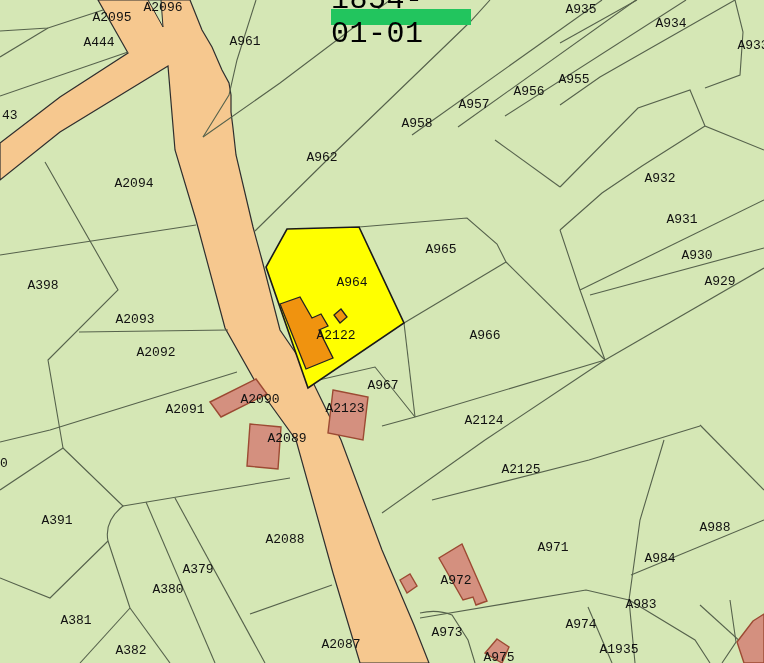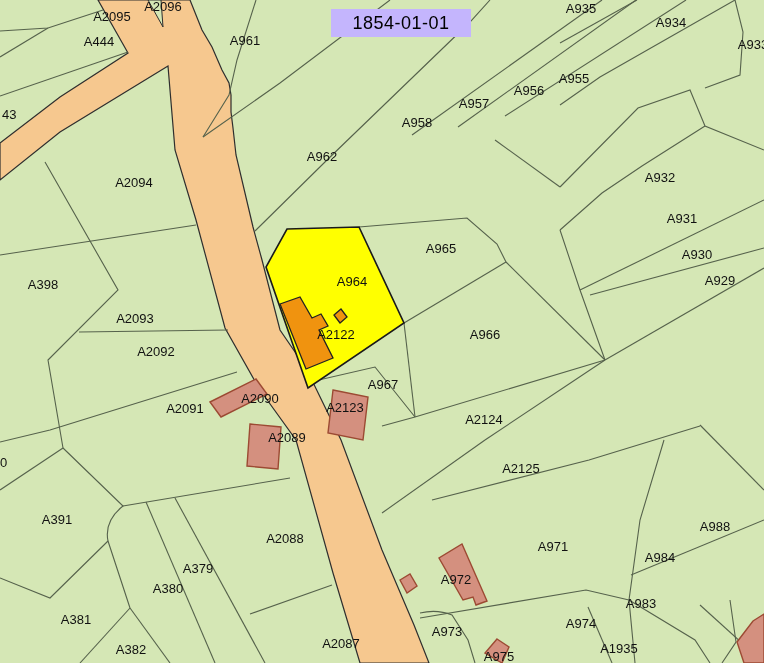--- a/index.html
+++ b/index.html
@@ -1,21 +1,21 @@
 <!DOCTYPE html>
 <html><head>
 <meta charset="utf-8">
 <style>
   html,body{margin:0;padding:0;background:#ffffff;}
   #stage{position:relative;width:764px;height:663px;overflow:hidden;
-         font-family:Liberation Sans, sans-serif;}
+         font-family:Liberation Mono, monospace;}
   #map-svg{position:absolute;left:0;top:0;}
-  #title-box{position:absolute;left:331px;top:9px;width:140px;height:28px;
-             background:#c4b5fd;display:flex;align-items:center;justify-content:center;
-             font-size:18px;color:#000;letter-spacing:0.5px;}
+  #title-box{position:absolute;left:331px;top:9px;width:140px;height:16px;
+             background:#22c55e;display:flex;align-items:center;justify-content:center;
+             font-size:30px;color:#000;letter-spacing:0.5px;}
   .parcel-label{font-size:13px;fill:#111111;}
 </style>
 </head>
 <body>
 
 <div id="stage">
   <svg id="map-svg" xmlns="http://www.w3.org/2000/svg" width="764" height="663" viewBox="0 0 764 663">
       <rect x="0" y="0" width="764" height="663" fill="#d5e7b5"></rect>
       <polygon points="98,0 190,0 202,30 212,47 222,70 229,83 231,95 231,112 233,128 236,155 253,227 262,260 280,330 306,368 341,440 382,550 414,625 429,663 360,663 333,573 296,440 260,390 225,328 196,220 175,150 168,66 60,132 0,180 0,143 60,97 128,53" fill="#f6c88f" stroke="#2e2e2e" stroke-width="1.2"></polygon>
       <polygon points="148,0 161,0 163,27" fill="#d5e7b5" stroke="#2e2e2e" stroke-width="1"></polygon>

